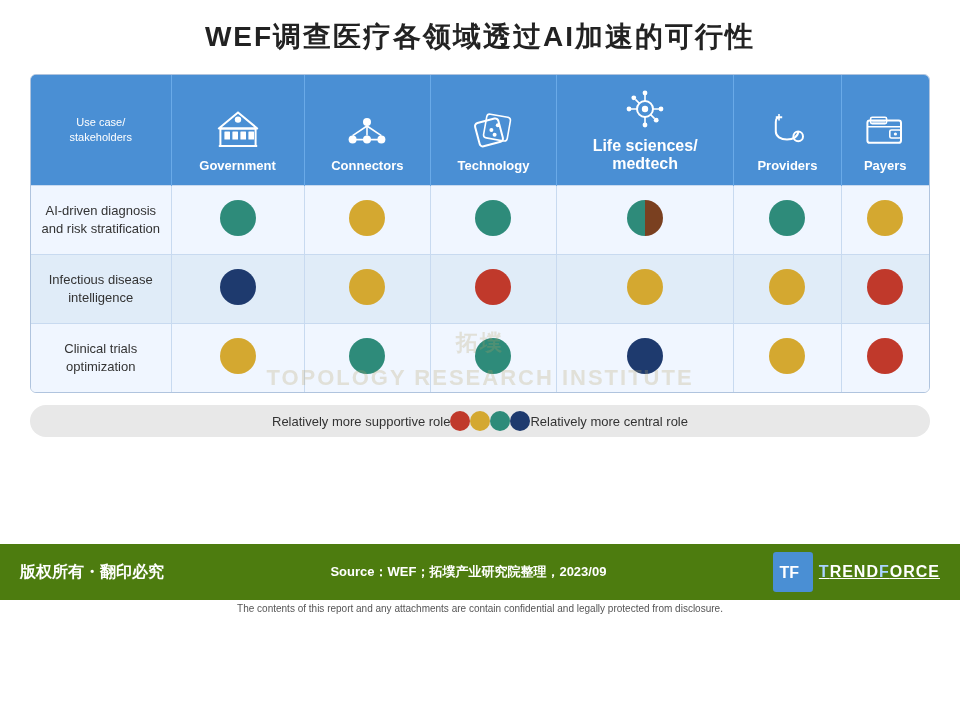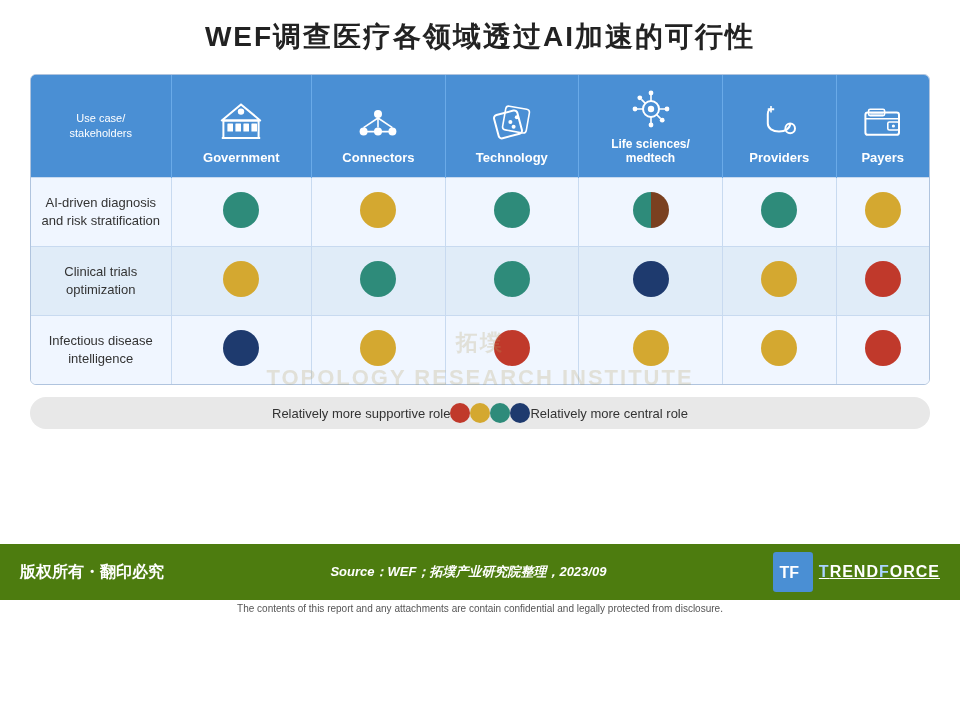--- a/index.html
+++ b/index.html
@@ -170,21 +170,20 @@
     .footer-source {
       font-size: 13px;
       color: #ddd;
       flex: 1;
       text-align: center;
     }
 
     .footer-source b {
       color: #fff;
       font-weight: bold;
-      font-style: italic;
     }
 
     .disclaimer {
       font-size: 10px;
       color: #555;
       text-align: center;
       padding: 3px 10px;
       background: #fff;
     }
 
@@ -293,21 +292,21 @@
                 <circle cx="30" cy="50" r="3" fill="white"></circle>
                 <line x1="20" y1="30" x2="12" y2="30" stroke="white" stroke-width="2"></line>
                 <circle cx="10" cy="30" r="3" fill="white"></circle>
                 <line x1="40" y1="30" x2="48" y2="30" stroke="white" stroke-width="2"></line>
                 <circle cx="50" cy="30" r="3" fill="white"></circle>
                 <line x1="23" y1="23" x2="18" y2="18" stroke="white" stroke-width="2"></line>
                 <circle cx="16" cy="16" r="3" fill="white"></circle>
                 <line x1="37" y1="37" x2="42" y2="42" stroke="white" stroke-width="2"></line>
                 <circle cx="44" cy="44" r="3" fill="white"></circle>
               </svg>
-              <span style="font-size:12px;">Life sciences/<br>medtech</span>
+              <span style="font-size:16px;">Life sciences/<br>medtech</span>
             </div>
           </th>
 
           <th class="header-cell">
             <div class="icon-cell">
               <svg class="icon-svg" viewBox="0 0 60 60" fill="none" xmlns="http://www.w3.org/2000/svg">
 
                 <path d="M20 14 C20 14, 16 14, 16 20 L16 32 C16 38, 22 42, 30 42 C38 42, 44 38, 44 32" stroke="white" stroke-width="2.5" fill="none"></path>
                 <circle cx="44" cy="38" r="6" stroke="white" stroke-width="2.5" fill="none"></circle>
                 <line x1="24" y1="14" x2="16" y2="14" stroke="white" stroke-width="2.5"></line>
@@ -340,35 +339,35 @@
           <td class="use-case-label">AI-driven diagnosis and risk stratification</td>
           <td><span class="dot dot-teal"></span></td>
           <td><span class="dot dot-yellow"></span></td>
           <td><span class="dot dot-teal"></span></td>
           <td><span class="dot dot-split"></span></td>
           <td><span class="dot dot-teal"></span></td>
           <td><span class="dot dot-yellow"></span></td>
         </tr>
 
         <tr class="data-row">
+          <td class="use-case-label">Infectious disease intelligence</td>
+          <td><span class="dot dot-navy"></span></td>
+          <td><span class="dot dot-yellow"></span></td>
+          <td><span class="dot dot-red"></span></td>
+          <td><span class="dot dot-yellow"></span></td>
+          <td><span class="dot dot-yellow"></span></td>
+          <td><span class="dot dot-red"></span></td>
+        </tr>
+
+        <tr class="data-row">
           <td class="use-case-label">Clinical trials optimization</td>
           <td><span class="dot dot-yellow"></span></td>
           <td><span class="dot dot-teal"></span></td>
           <td><span class="dot dot-teal"></span></td>
           <td><span class="dot dot-navy"></span></td>
-          <td><span class="dot dot-yellow"></span></td>
-          <td><span class="dot dot-red"></span></td>
-        </tr>
-
-        <tr class="data-row">
-          <td class="use-case-label">Infectious disease intelligence</td>
-          <td><span class="dot dot-navy"></span></td>
-          <td><span class="dot dot-yellow"></span></td>
-          <td><span class="dot dot-red"></span></td>
-          <td><span class="dot dot-yellow"></span></td>
           <td><span class="dot dot-yellow"></span></td>
           <td><span class="dot dot-red"></span></td>
         </tr>
       </tbody>
     </table>
   </div>
 
   <div class="legend-area">
     <span class="legend-label">Relatively more supportive role</span>
     <span class="legend-dot" style="background:#c0392b;"></span>

